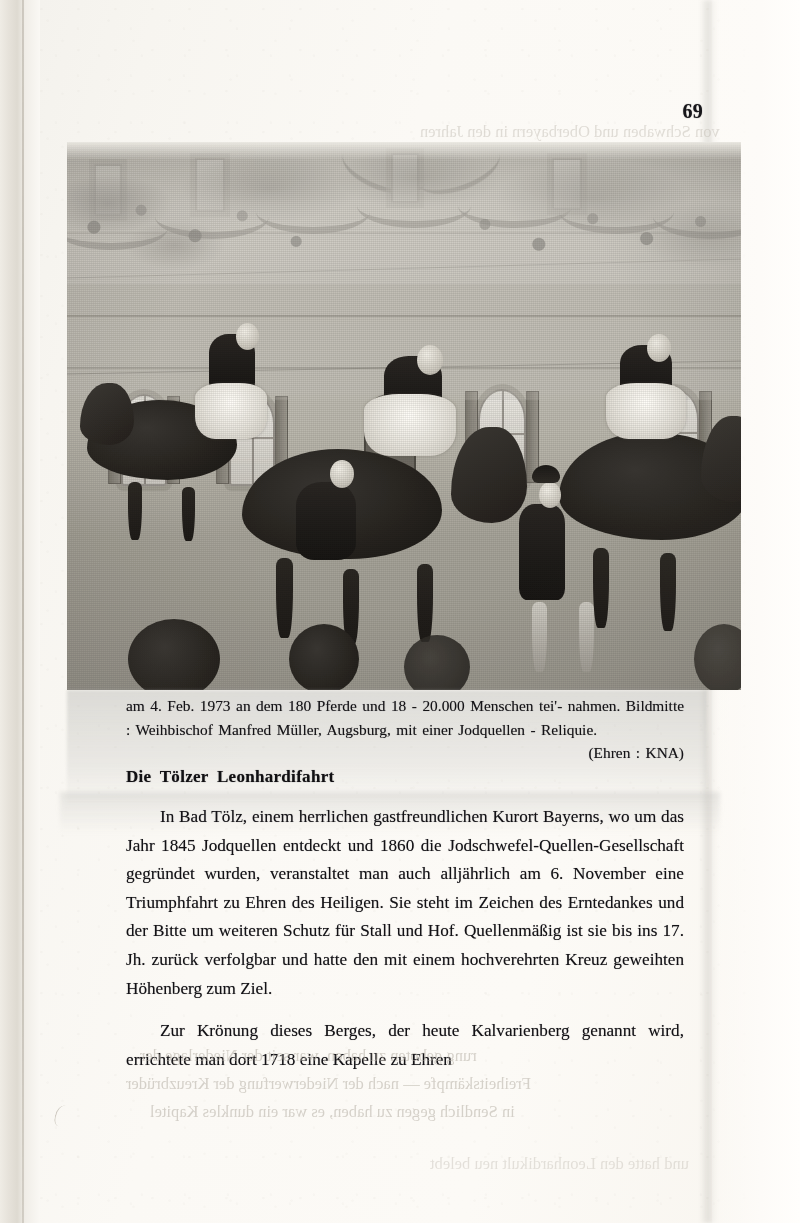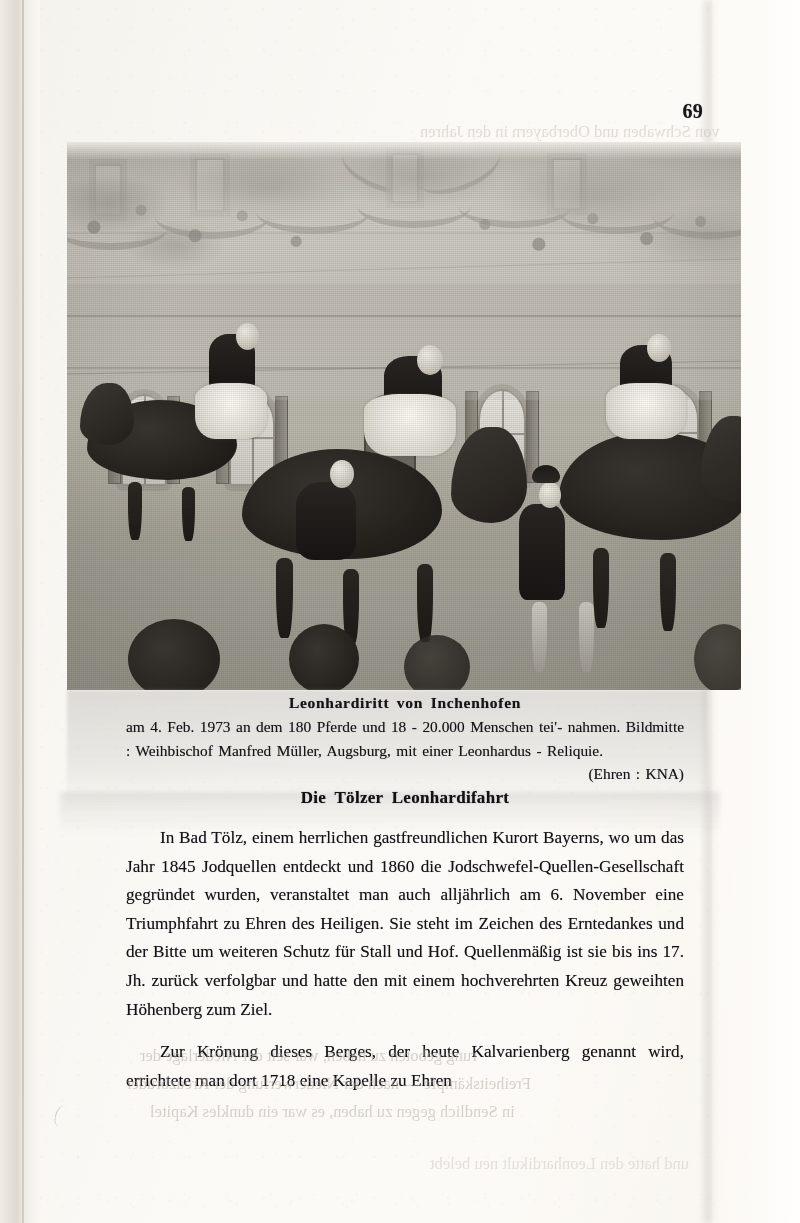--- a/index.html
+++ b/index.html
@@ -253,21 +253,20 @@
     font-size: 15.4px;
     line-height: 23.5px;
     color: #151417;
     text-align: justify;
     text-shadow: 0 0 .75px rgba(25,23,26,.45);
     word-spacing: 1.6px;
   }
   .caption .credit { float: right; }
 
   .sec-title {
-    text-align: center;
     font-weight: bold;
     font-size: 17px;
     color: #111013;
     margin: 26px 0 16px 0;
     word-spacing: 4px;
     letter-spacing: .3px;
     text-shadow: 0 0 1px rgba(22,20,24,.55);
   }
   p.body {
     font-size: 17.2px;
@@ -426,26 +425,25 @@
     <div class="photo-vignette"></div>
     <div class="halftone"></div>
     <div class="photo-top-fade"></div>
   </div>
 
   <div class="scanband"></div>
   <div class="scanband2"></div>
 
   <div class="textblock">
 
-    <div class="cap-title">Leonhardiritt  von  Inchenhofen</div>
 
     <div class="caption">
       <span>am 4. Feb. 1973 an dem 180 Pferde und 18 - 20.000 Menschen tei'-</span>
       <span>nahmen. Bildmitte : Weihbischof Manfred Müller, Augsburg, mit einer</span>
-      <span>Leonhardus - Reliquie.</span>
+      <span>Jodquellen - Reliquie.</span>
       <span class="credit">(Ehren :  KNA)</span>
     </div>
 
     <h2 class="sec-title">Die Tölzer Leonhardifahrt</h2>
 
     <p class="body">In Bad Tölz, einem herrlichen gastfreundlichen Kurort Bayerns, wo um das Jahr 1845 Jodquellen entdeckt und 1860 die Jodschwefel-Quellen-Gesellschaft gegründet wurden, veranstaltet man auch alljährlich am 6. November eine Triumphfahrt zu Ehren des Heiligen. Sie steht im Zeichen des Erntedankes und der Bitte um weiteren Schutz für Stall und Hof. Quellenmäßig ist sie bis ins 17. Jh. zurück verfolgbar und hatte den mit einem hochverehrten Kreuz geweihten Höhenberg zum Ziel.</p>
     <p class="body last">Zur Krönung dieses Berges, der heute Kalvarienberg genannt wird, errichtete man dort 1718 eine Kapelle zu Ehren</p>
   </div>
 
   <div class="bleed b1">rung geboten zu haben, war seit der Niederlage der</div>

